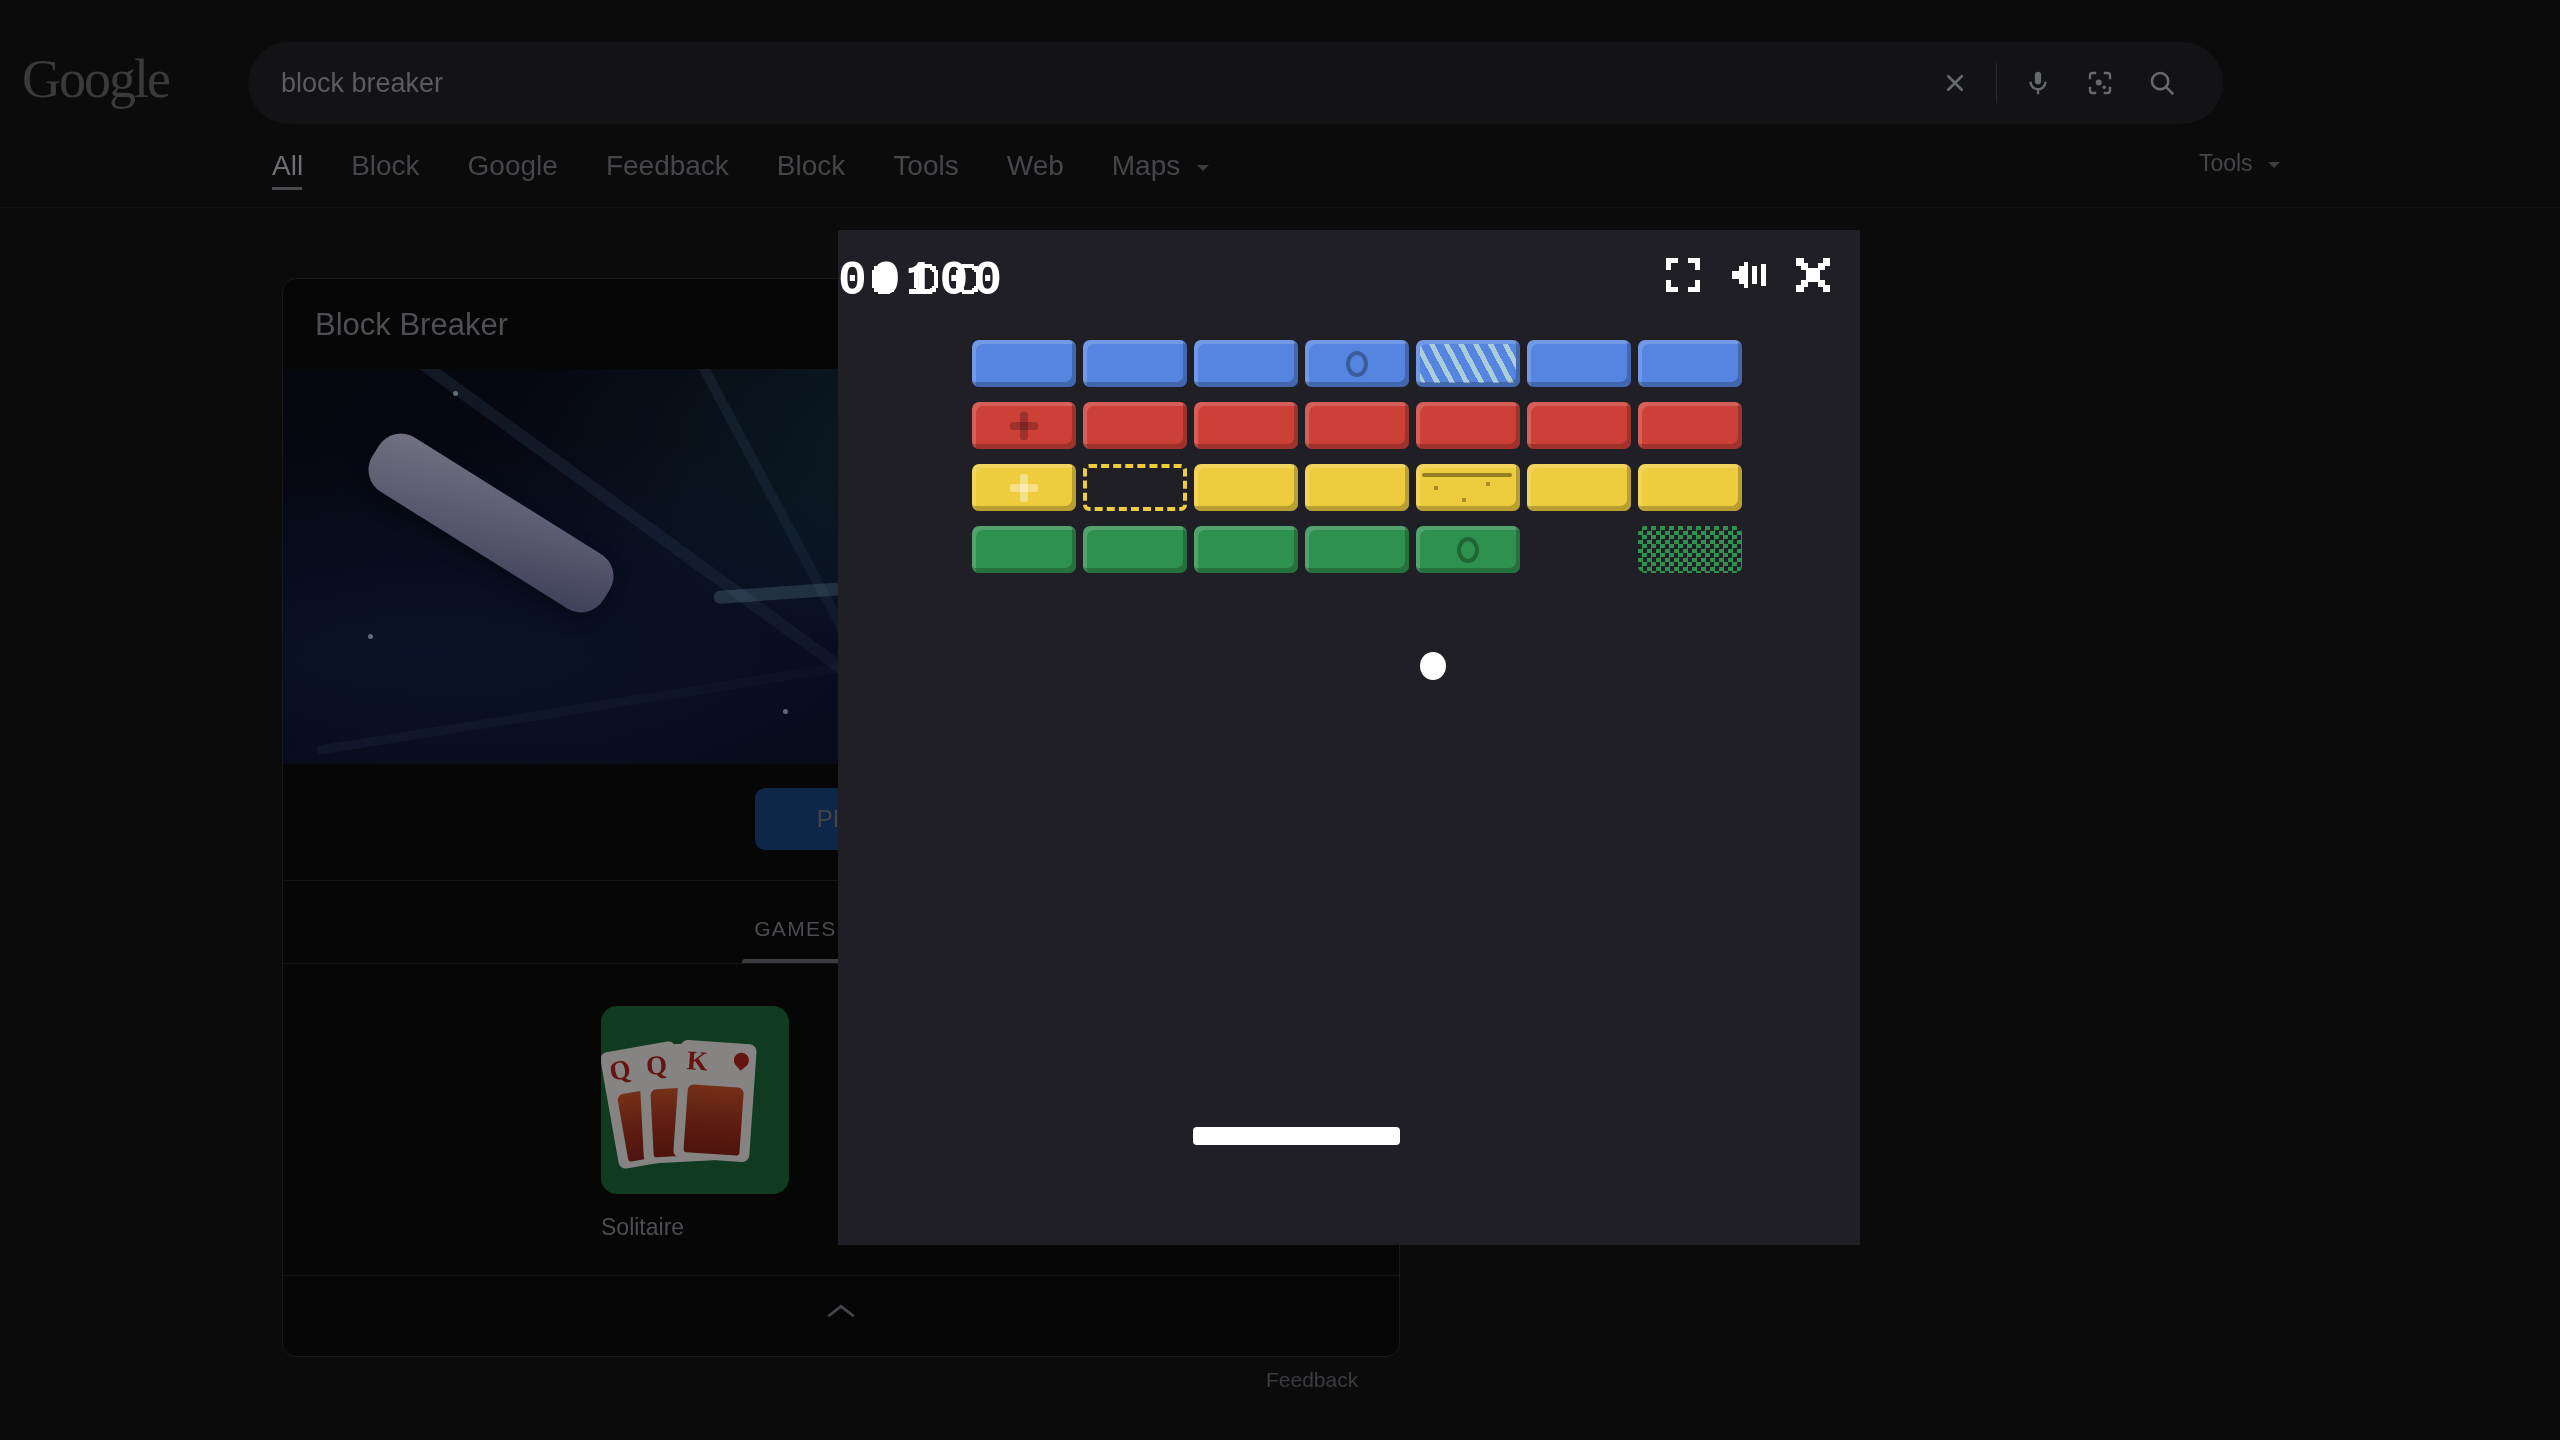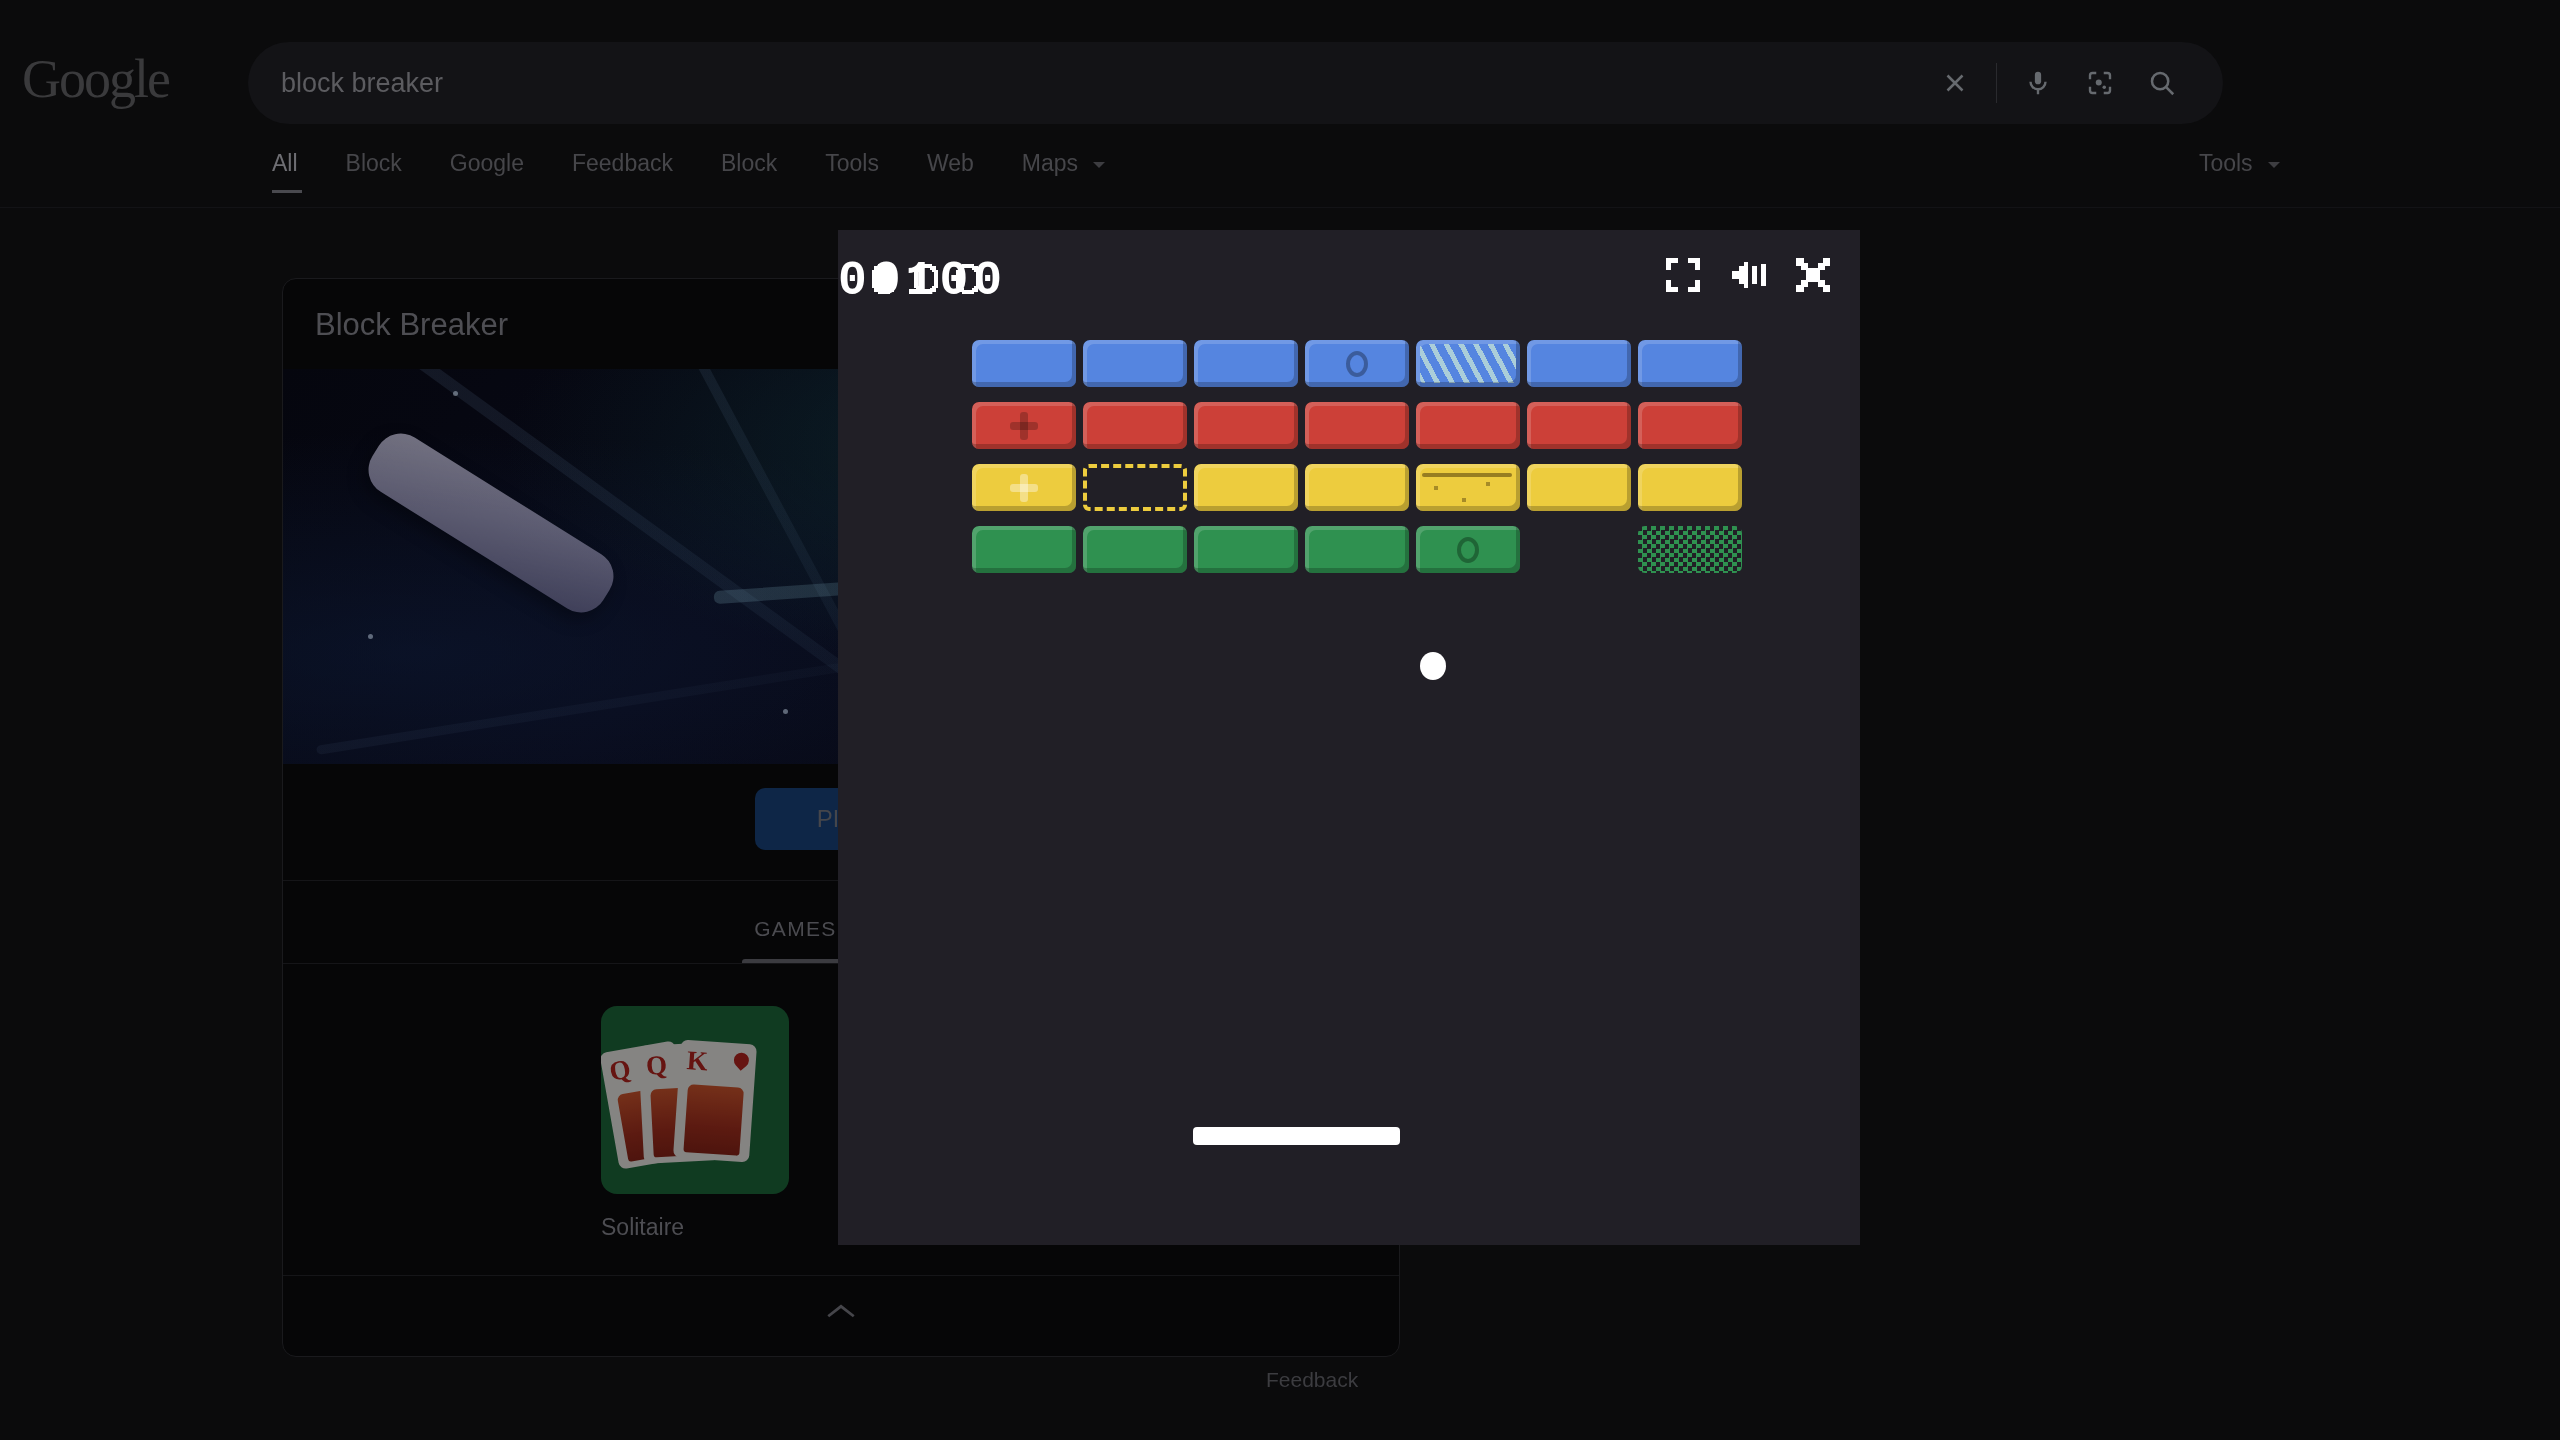--- a/index.html
+++ b/index.html
@@ -76,24 +76,24 @@
     position: absolute;
     top: 150px; left: 0; right: 0;
     height: 58px;
     border-bottom: 1px solid #131316;
     display: flex;
     align-items: flex-start;
     padding-left: 272px;
   }
   .nav-item {
     position: relative;
-    font-size: 23px;
+    font-size: 28px;
     color: #46464a;
     margin-right: 48px;
-    padding-bottom: 16px;
+    padding-bottom: 8px;
     white-space: nowrap;
     cursor: pointer;
   }
   .nav-item.active { color: #6e6e73; }
   .nav-item.active::after {
     content: "";
     position: absolute;
     left: 0; bottom: 0;
     width: 30px; height: 3px;
     background: #4a4a4f;

